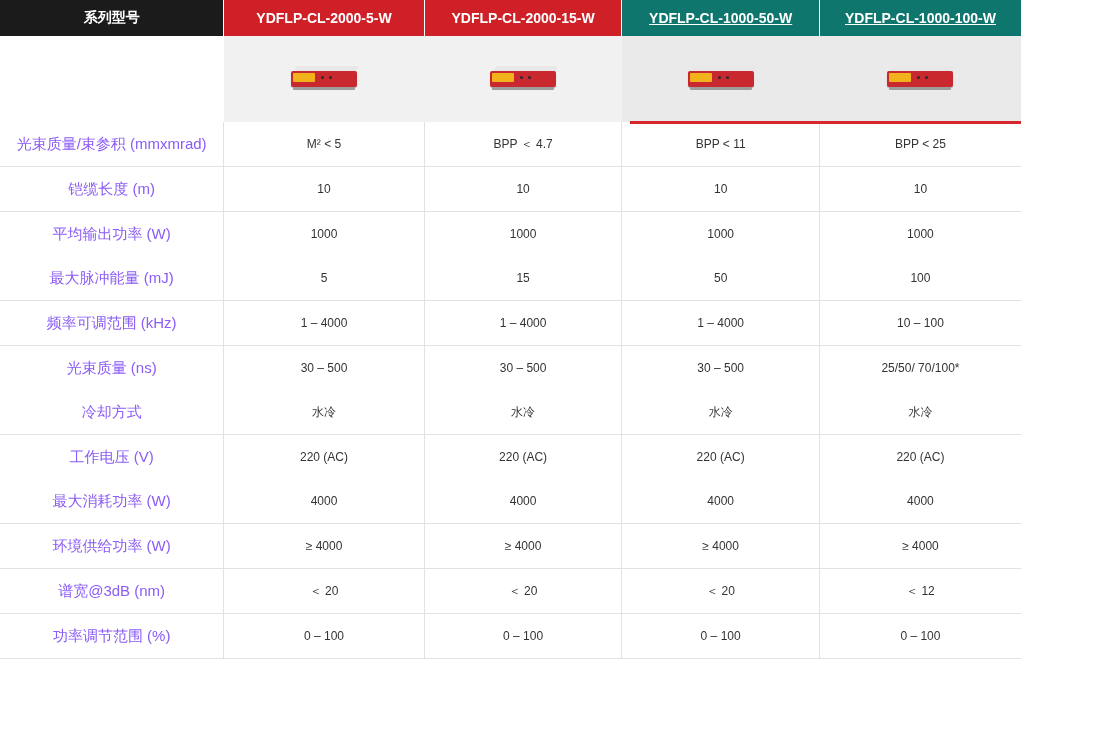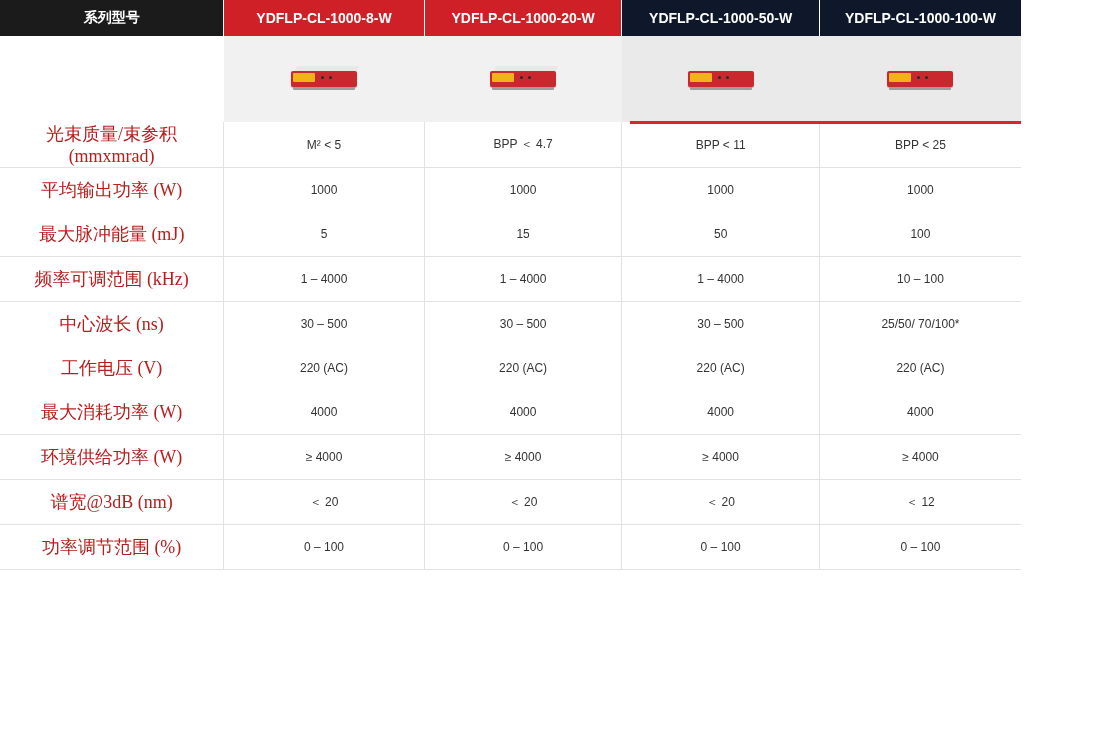--- a/index.html
+++ b/index.html
@@ -44,21 +44,22 @@
     border: 0;
   }
   th.h-first {
     background: #1b1b1b;
   }
   th.h-model {
     background: #cf2027;
     border-left: 1px solid #ffffff;
   }
   th.h-model.sel {
-    background: #0f172a;
+    background: #0f766e;
+    text-decoration: underline;
   }
 
   
   tr.img-row td {
     height: 86px;
     border: 0;
     padding: 0;
     vertical-align: middle;
     text-align: center;
     background: #f1f1f1;
@@ -131,23 +132,22 @@
     color: #333333;
     text-align: center;
     vertical-align: middle;
     height: 44px;
     padding: 0 4px;
     background: #ffffff;
   }
   tbody td.label {
     border-left: 0;
     border-right: 1px solid #e2e2e2;
-    color: #b91c1c;
-    font-size: 18px;
-    font-family: Liberation Serif, serif;
+    color: #8b5cf6;
+    font-size: 15px;
   }
   tbody td.last { border-right: 0; }
   tbody tr.grouped td { border-bottom: 0; }
 
   .redline {
     position: absolute;
     left: 630px;
     top: 121px;
     width: 391px;
     height: 3px;
@@ -162,22 +162,22 @@
     <colgroup>
       <col class="c0">
         <col class="c1">
         <col class="c2">
         <col class="c3">
         <col class="c4">
     </colgroup>
     <thead>
       <tr>
         <th class="h-first">系列型号</th>
-        <th class="h-model">YDFLP-CL-1000-8-W</th>
-        <th class="h-model">YDFLP-CL-1000-20-W</th>
+        <th class="h-model">YDFLP-CL-2000-5-W</th>
+        <th class="h-model">YDFLP-CL-2000-15-W</th>
         <th class="h-model sel">YDFLP-CL-1000-50-W</th>
         <th class="h-model sel">YDFLP-CL-1000-100-W</th>
       </tr>
     </thead>
     <tbody>
       <tr class="img-row">
         <td class="img-blank"></td>
         <td class="img-plain">
           <span class="laser">
             <span class="topface"></span><span class="body"></span><span class="panel"></span>
@@ -215,20 +215,27 @@
         <col class="c4">
     </colgroup>
     <tbody id="rows-body">
         <tr>
           <td class="label">光束质量/束参积 (mmxmrad)</td>
           <td>M² &lt; 5</td>
           <td>BPP ＜ 4.7</td>
           <td>BPP &lt; 11</td>
           <td class="last">BPP &lt; 25</td>
         </tr>
+        <tr>
+          <td class="label">铠缆长度 (m)</td>
+          <td>10</td>
+          <td>10</td>
+          <td>10</td>
+          <td class="last">10</td>
+        </tr>
         <tr class="grouped">
           <td class="label">平均输出功率 (W)</td>
           <td>1000</td>
           <td>1000</td>
           <td>1000</td>
           <td class="last">1000</td>
         </tr>
         <tr>
           <td class="label">最大脉冲能量 (mJ)</td>
           <td>5</td>
@@ -237,25 +244,32 @@
           <td class="last">100</td>
         </tr>
         <tr>
           <td class="label">频率可调范围 (kHz)</td>
           <td>1 – 4000</td>
           <td>1 – 4000</td>
           <td>1 – 4000</td>
           <td class="last">10 – 100</td>
         </tr>
         <tr class="grouped">
-          <td class="label">中心波长 (ns)</td>
+          <td class="label">光束质量 (ns)</td>
           <td>30 – 500</td>
           <td>30 – 500</td>
           <td>30 – 500</td>
           <td class="last">25/50/ 70/100*</td>
+        </tr>
+        <tr>
+          <td class="label">冷却方式</td>
+          <td>水冷</td>
+          <td>水冷</td>
+          <td>水冷</td>
+          <td class="last">水冷</td>
         </tr>
         <tr class="grouped">
           <td class="label">工作电压 (V)</td>
           <td>220 (AC)</td>
           <td>220 (AC)</td>
           <td>220 (AC)</td>
           <td class="last">220 (AC)</td>
         </tr>
         <tr>
           <td class="label">最大消耗功率 (W)</td>

